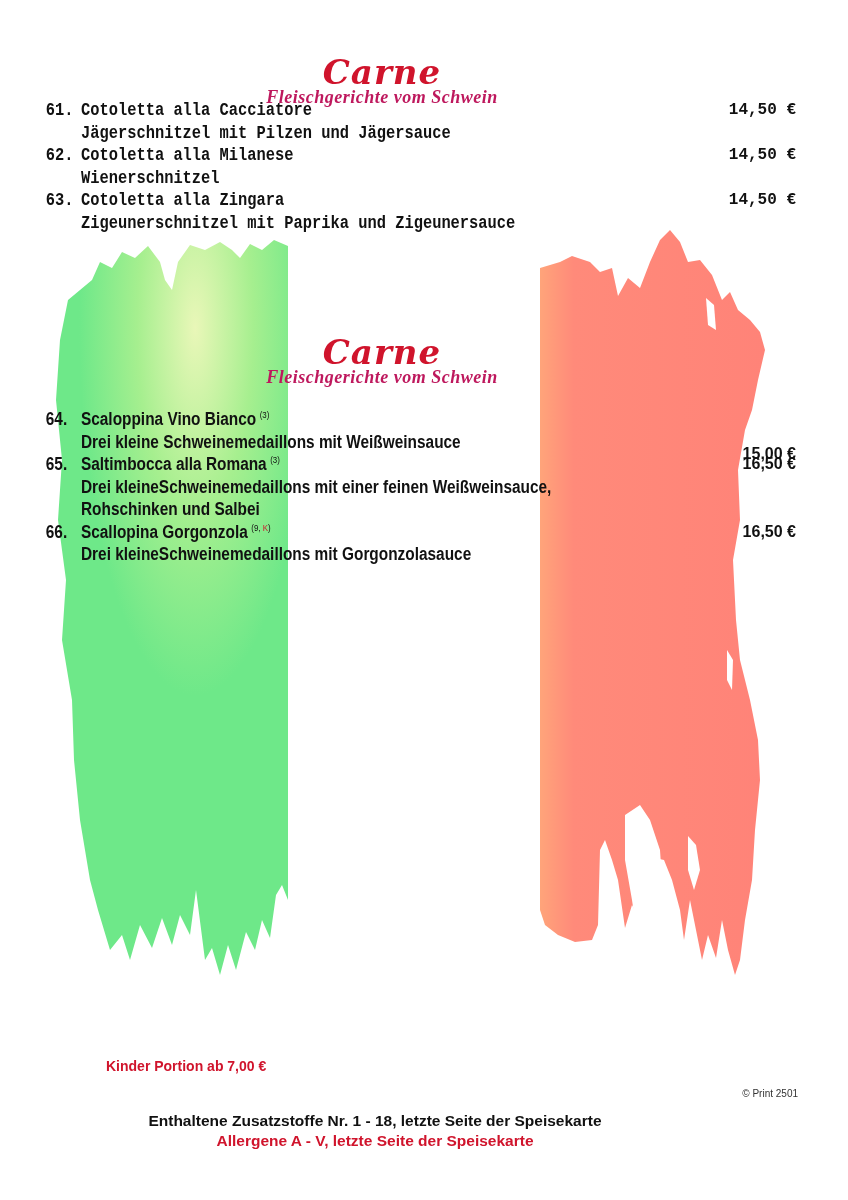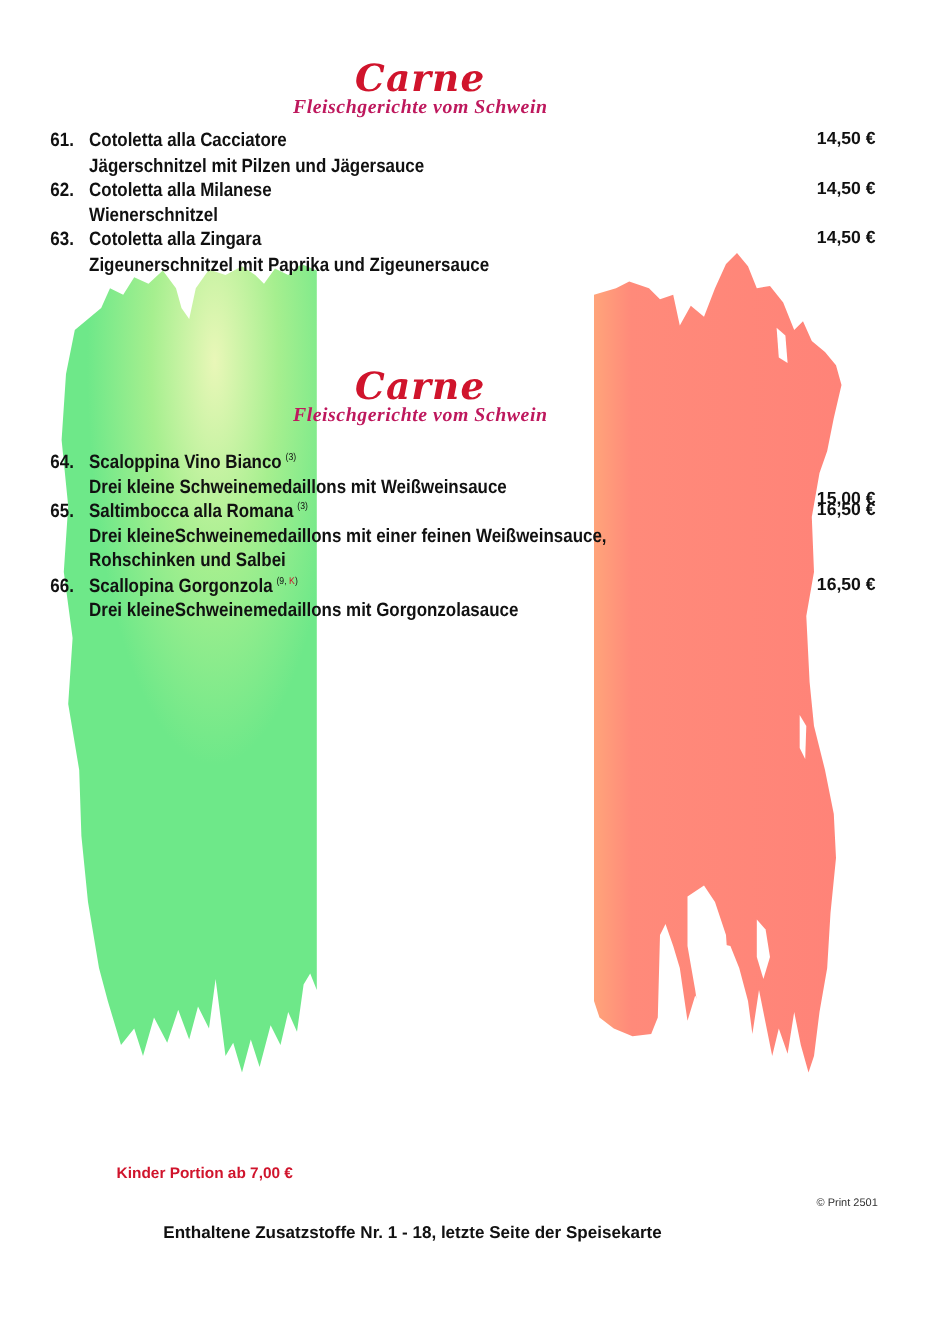--- a/index.html
+++ b/index.html
@@ -76,21 +76,21 @@
   <path fill="#ffffff" d="M 706 298 L 714 305 L 716 330 L 708 325 Z"></path>
 </svg>
 
 <div class="content">
 
   <div class="section-head" style="top:54px;">
     <div class="section-title">Carne</div>
     <div class="section-sub">Fleischgerichte vom Schwein</div>
   </div>
 
-  <div class="menu" style="top:116px;">
+  <div class="menu" style="top:99px;font-family:Liberation Mono, monospace;">
     <div class="item">
       <div class="row">
         <span class="num">61.</span>
         <span class="name">Cotoletta alla Cacciatore</span>
       </div>
       <span class="price" style="position:absolute;top:0;right:52px;font-size:16px;font-weight:bold;line-height:22.5px;">14,50 €</span>
       <div class="row">
           <span class="name" style="left:92px;">Jägerschnitzel mit Pilzen und Jägersauce</span>
         </div>
     </div>
@@ -154,16 +154,17 @@
       <div class="row">
           <span class="name" style="left:92px;">Drei kleineSchweinemedaillons mit Gorgonzolasauce</span>
         </div>
     </div>
   </div>
 
   <div class="kinder">Kinder Portion ab 7,00 €</div>
 
   <div class="footer">
     <div>Enthaltene Zusatzstoffe Nr. 1 - 18, letzte Seite der Speisekarte</div>
+    <div class="l2">Allergene A - V, letzte Seite der Speisekarte</div>
   </div>
 
   <div class="copyright">© Print 2501</div>
 </div>
 
 </body></html>

